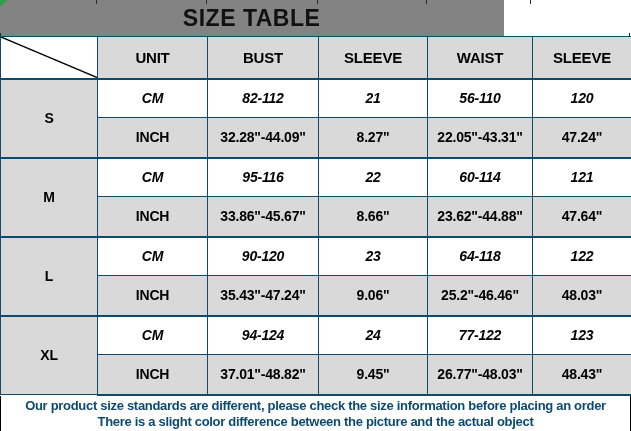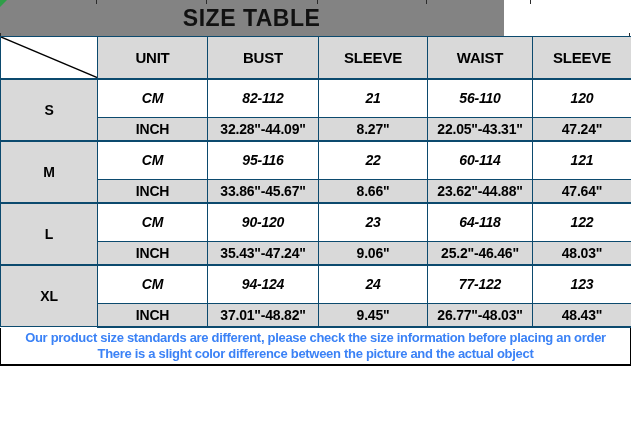--- a/index.html
+++ b/index.html
@@ -66,21 +66,21 @@
     font-size: 14px;
     letter-spacing: -0.2px;
     overflow: hidden;
     white-space: nowrap;
   }
   tr.head-row { height: 42px; }
   tr.head-row th { background: #d9d9d9; font-size: 15px; }
   td.corner-cell { background: #ffffff; position: relative; }
   td.corner-cell svg { position: absolute; top: 0; left: 0; width: 100%; height: 100%; display: block; }
   tr.cm-row { height: 39px; }
-  tr.inch-row { height: 23px; }
+  tr.inch-row { height: 40px; }
   tr.cm-row td { background: #ffffff; font-style: italic; }
   tr.inch-row td { background: #d9d9d9; }
   th.size-label { background: #d9d9d9; font-size: 16px; }
   tr.block-start td, tr.block-start th { border-top-width: 2px; }
   tr.last-row td, tr.last-row th { border-bottom-width: 2px; }
   
   .footer {
     box-sizing: border-box;
     width: 631px;
     height: 38px;
@@ -91,21 +91,21 @@
     flex-direction: column;
     align-items: center;
     justify-content: center;
     background: #ffffff;
   }
   .footer-line {
     font-size: 13px;
     font-weight: 600;
     letter-spacing: -0.3px;
     line-height: 16px;
-    color: #3b82f6;
+    color: #0c4a6e;
     white-space: nowrap;
   }
 </style>
 </head>
 <body>
 
 <div class="page">
 
   <div class="title-bar">
     <span class="corner-marker"></span>

